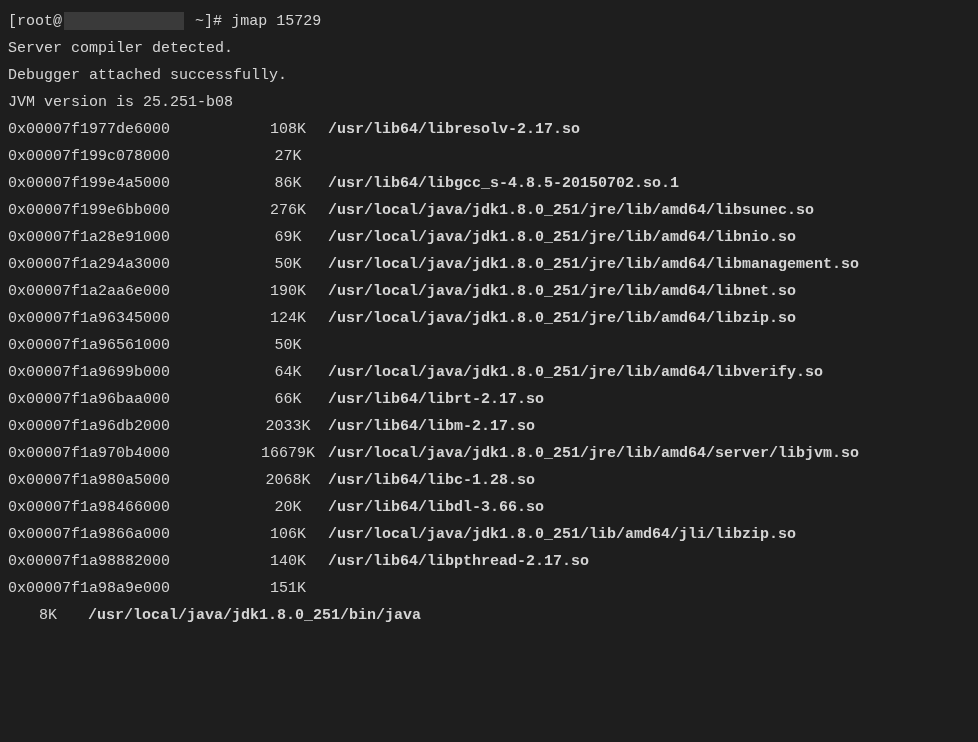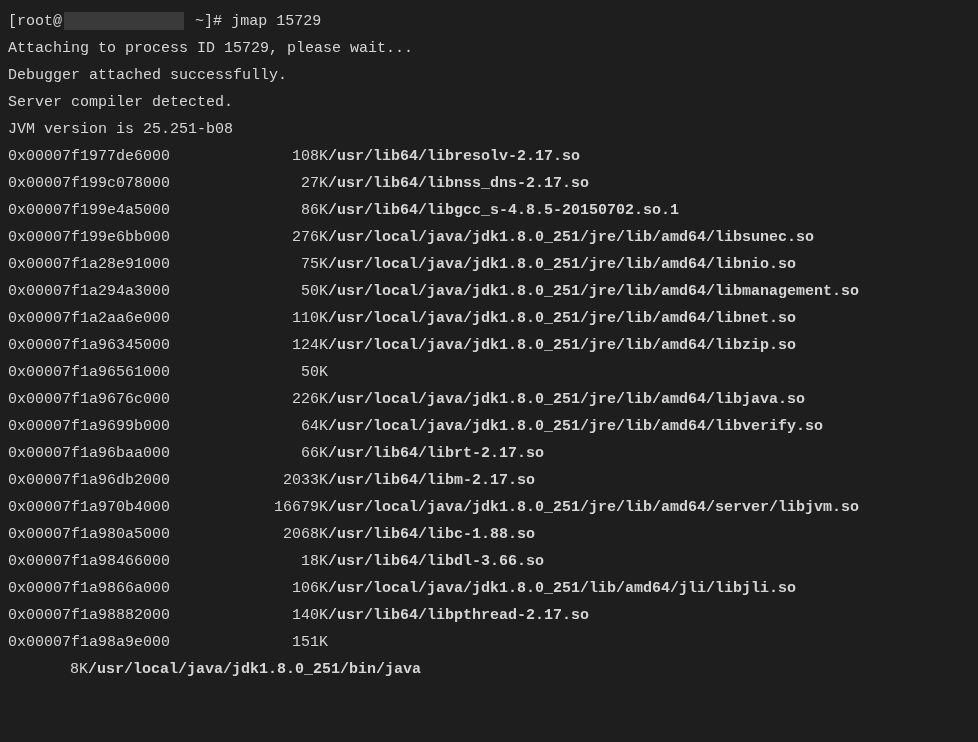--- a/index.html
+++ b/index.html
@@ -18,21 +18,21 @@
   }
   .row {
     display: flex;
   }
   .col-addr {
     width: 240px;
     white-space: pre;
   }
   .col-size {
     width: 80px;
-    text-align: right;
+    text-align: center;
     white-space: pre;
   }
   .col-path {
     white-space: pre;
     font-weight: bold;
   }
   .hidden-host {
     display: inline-block;
     width: 120px;
     height: 18px;
@@ -41,74 +41,67 @@
     margin: 0 2px;
   }
 </style>
 </head>
 <body>
 
 <div>
 
   <div class="line">[<span>root</span><span>@</span><span class="hidden-host"></span> <span>~</span>]<span>#</span> <span>jmap 15729</span></div>
 
-  <div class="line">Attaching to process ID 15729, please wait...</div>
+  <div class="line">Server compiler detected.</div>
   <div class="line">Debugger attached successfully.</div>
-  <div class="line">Server compiler detected.</div>
   <div class="line">JVM version is 25.251-b08</div>
 
   <div id="rows">
       <div class="row">
         <span class="col-addr">0x00007f1977de6000</span>
         <span class="col-size">108K</span>
         <span class="col-path">/usr/lib64/libresolv-2.17.so</span>
       </div>
       <div class="row">
         <span class="col-addr">0x00007f199c078000</span>
         <span class="col-size">27K</span>
-        <span class="col-path">/usr/lib64/libnss_dns-2.17.so</span>
       </div>
       <div class="row">
         <span class="col-addr">0x00007f199e4a5000</span>
         <span class="col-size">86K</span>
         <span class="col-path">/usr/lib64/libgcc_s-4.8.5-20150702.so.1</span>
       </div>
       <div class="row">
         <span class="col-addr">0x00007f199e6bb000</span>
         <span class="col-size">276K</span>
         <span class="col-path">/usr/local/java/jdk1.8.0_251/jre/lib/amd64/libsunec.so</span>
       </div>
       <div class="row">
         <span class="col-addr">0x00007f1a28e91000</span>
-        <span class="col-size">75K</span>
+        <span class="col-size">69K</span>
         <span class="col-path">/usr/local/java/jdk1.8.0_251/jre/lib/amd64/libnio.so</span>
       </div>
       <div class="row">
         <span class="col-addr">0x00007f1a294a3000</span>
         <span class="col-size">50K</span>
         <span class="col-path">/usr/local/java/jdk1.8.0_251/jre/lib/amd64/libmanagement.so</span>
       </div>
       <div class="row">
         <span class="col-addr">0x00007f1a2aa6e000</span>
-        <span class="col-size">110K</span>
+        <span class="col-size">190K</span>
         <span class="col-path">/usr/local/java/jdk1.8.0_251/jre/lib/amd64/libnet.so</span>
       </div>
       <div class="row">
         <span class="col-addr">0x00007f1a96345000</span>
         <span class="col-size">124K</span>
         <span class="col-path">/usr/local/java/jdk1.8.0_251/jre/lib/amd64/libzip.so</span>
       </div>
       <div class="row">
         <span class="col-addr">0x00007f1a96561000</span>
         <span class="col-size">50K</span>
-      </div>
-      <div class="row">
-        <span class="col-addr">0x00007f1a9676c000</span>
-        <span class="col-size">226K</span>
-        <span class="col-path">/usr/local/java/jdk1.8.0_251/jre/lib/amd64/libjava.so</span>
       </div>
       <div class="row">
         <span class="col-addr">0x00007f1a9699b000</span>
         <span class="col-size">64K</span>
         <span class="col-path">/usr/local/java/jdk1.8.0_251/jre/lib/amd64/libverify.so</span>
       </div>
       <div class="row">
         <span class="col-addr">0x00007f1a96baa000</span>
         <span class="col-size">66K</span>
         <span class="col-path">/usr/lib64/librt-2.17.so</span>
@@ -119,31 +112,31 @@
         <span class="col-path">/usr/lib64/libm-2.17.so</span>
       </div>
       <div class="row">
         <span class="col-addr">0x00007f1a970b4000</span>
         <span class="col-size">16679K</span>
         <span class="col-path">/usr/local/java/jdk1.8.0_251/jre/lib/amd64/server/libjvm.so</span>
       </div>
       <div class="row">
         <span class="col-addr">0x00007f1a980a5000</span>
         <span class="col-size">2068K</span>
-        <span class="col-path">/usr/lib64/libc-1.88.so</span>
+        <span class="col-path">/usr/lib64/libc-1.28.so</span>
       </div>
       <div class="row">
         <span class="col-addr">0x00007f1a98466000</span>
-        <span class="col-size">18K</span>
+        <span class="col-size">20K</span>
         <span class="col-path">/usr/lib64/libdl-3.66.so</span>
       </div>
       <div class="row">
         <span class="col-addr">0x00007f1a9866a000</span>
         <span class="col-size">106K</span>
-        <span class="col-path">/usr/local/java/jdk1.8.0_251/lib/amd64/jli/libjli.so</span>
+        <span class="col-path">/usr/local/java/jdk1.8.0_251/lib/amd64/jli/libzip.so</span>
       </div>
       <div class="row">
         <span class="col-addr">0x00007f1a98882000</span>
         <span class="col-size">140K</span>
         <span class="col-path">/usr/lib64/libpthread-2.17.so</span>
       </div>
       <div class="row">
         <span class="col-addr">0x00007f1a98a9e000</span>
         <span class="col-size">151K</span>
       </div>

